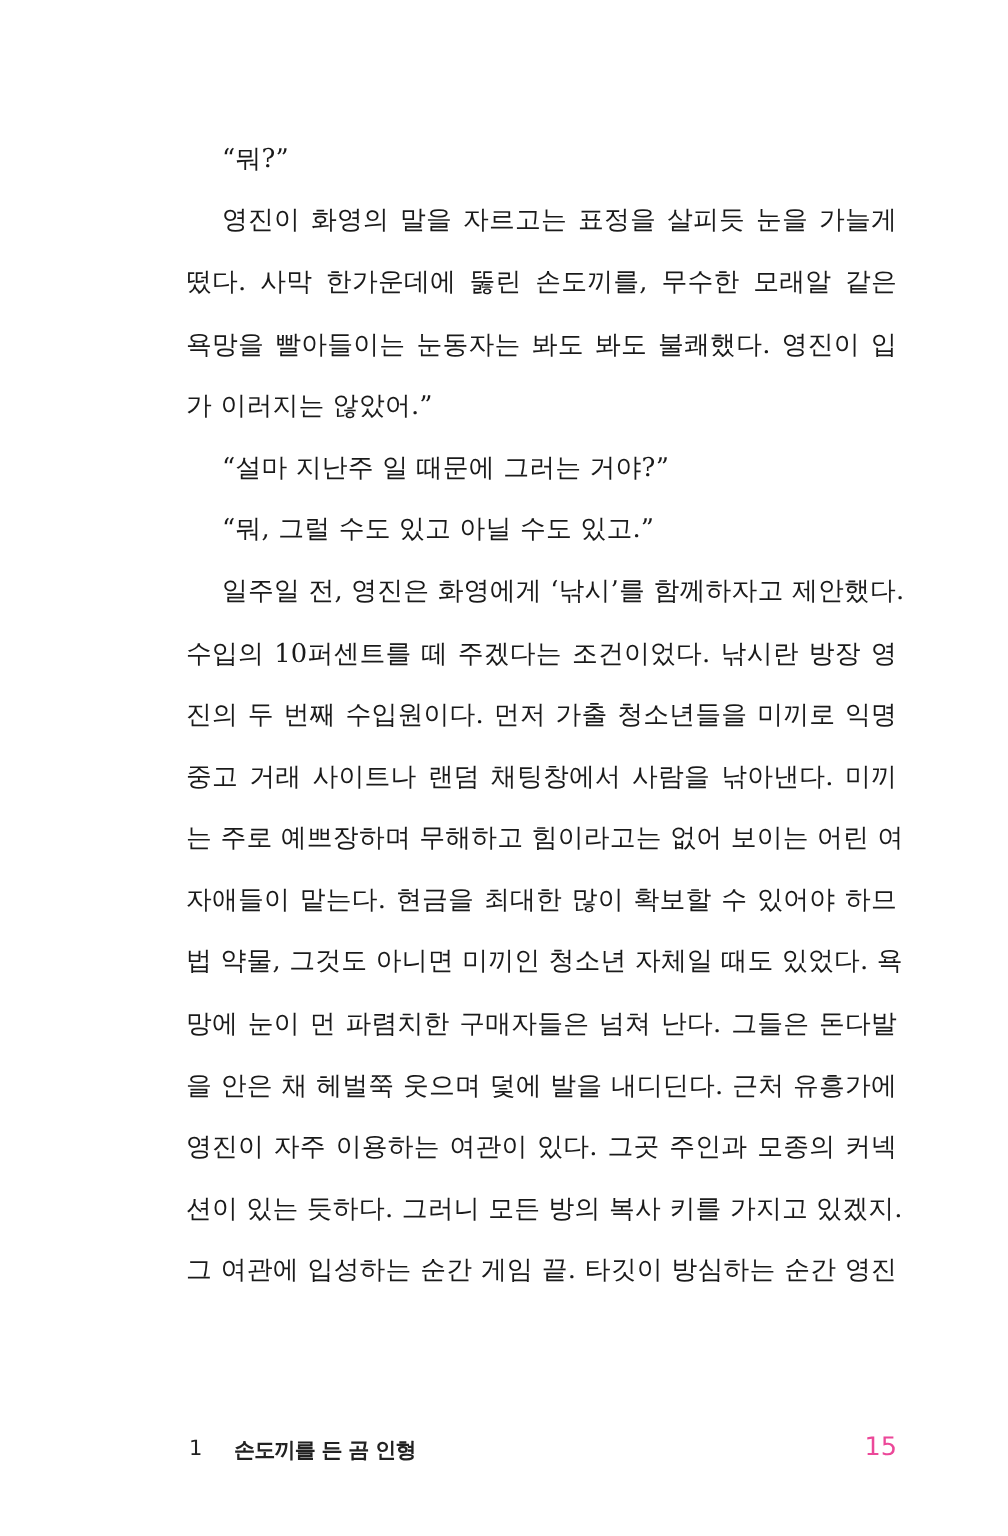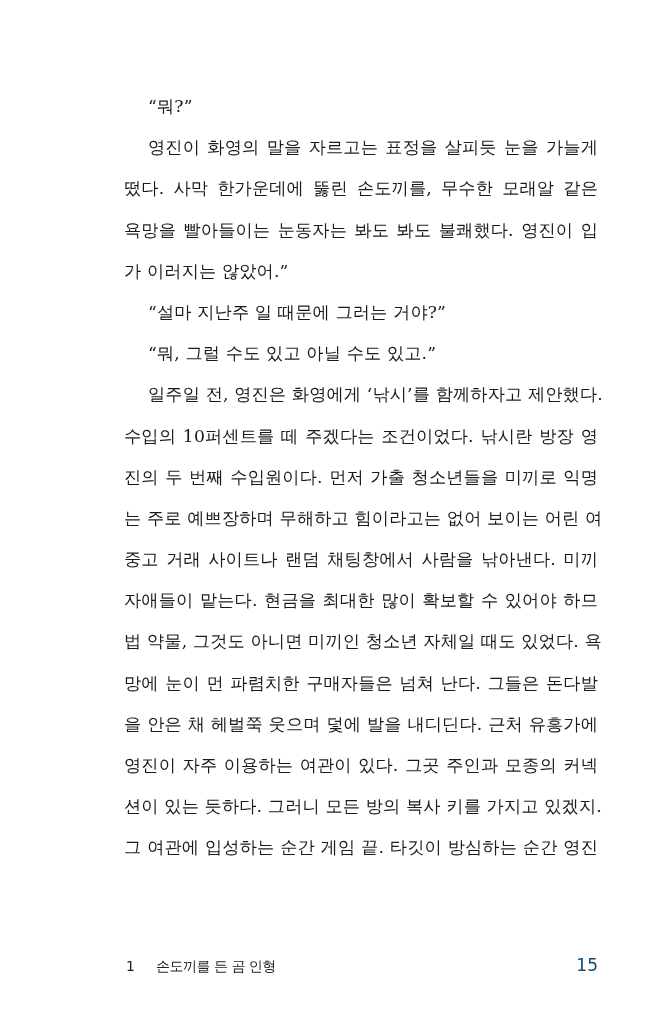--- a/index.html
+++ b/index.html
@@ -50,45 +50,46 @@
     .footer .chapter-num {
       position: absolute;
       left: 2px;
       top: 6px;
     }
     .footer .chapter-title {
       position: absolute;
       left: 32px;
       top: 6px;
       letter-spacing: -0.5px;
+      font-weight: bold;
     }
     .footer .page-num {
       position: absolute;
       right: 0;
       top: 3px;
       font-size: 17px;
-      color: #0c4a6e;
+      color: #ec4899;
     }
   </style>
 </head>
 <body>
 
 <div class="page">
   <div class="line indent last">“뭐?”</div>
   <div class="line indent">영진이 화영의 말을 자르고는 표정을 살피듯 눈을 가늘게</div>
   <div class="line">떴다. 사막 한가운데에 뚫린 손도끼를, 무수한 모래알 같은</div>
   <div class="line">욕망을 빨아들이는 눈동자는 봐도 봐도 불쾌했다. 영진이 입</div>
   <div class="line last">가 이러지는 않았어.”</div>
   <div class="line indent last">“설마 지난주 일 때문에 그러는 거야?”</div>
   <div class="line indent last">“뭐, 그럴 수도 있고 아닐 수도 있고.”</div>
   <div class="line indent">일주일 전, 영진은 화영에게 ‘낚시’를 함께하자고 제안했다.</div>
   <div class="line">수입의 10퍼센트를 떼 주겠다는 조건이었다. 낚시란 방장 영</div>
   <div class="line">진의 두 번째 수입원이다. 먼저 가출 청소년들을 미끼로 익명</div>
+  <div class="line">중고 거래 사이트나 랜덤 채팅창에서 사람을 낚아낸다. 미끼</div>
   <div class="line">는 주로 예쁘장하며 무해하고 힘이라고는 없어 보이는 어린 여</div>
-  <div class="line">중고 거래 사이트나 랜덤 채팅창에서 사람을 낚아낸다. 미끼</div>
   <div class="line">자애들이 맡는다. 현금을 최대한 많이 확보할 수 있어야 하므</div>
   <div class="line">법 약물, 그것도 아니면 미끼인 청소년 자체일 때도 있었다. 욕</div>
   <div class="line">망에 눈이 먼 파렴치한 구매자들은 넘쳐 난다. 그들은 돈다발</div>
   <div class="line">을 안은 채 헤벌쭉 웃으며 덫에 발을 내디딘다. 근처 유흥가에</div>
   <div class="line">영진이 자주 이용하는 여관이 있다. 그곳 주인과 모종의 커넥</div>
   <div class="line">션이 있는 듯하다. 그러니 모든 방의 복사 키를 가지고 있겠지.</div>
   <div class="line">그 여관에 입성하는 순간 게임 끝. 타깃이 방심하는 순간 영진</div>
 </div>
 
 <div class="footer">

